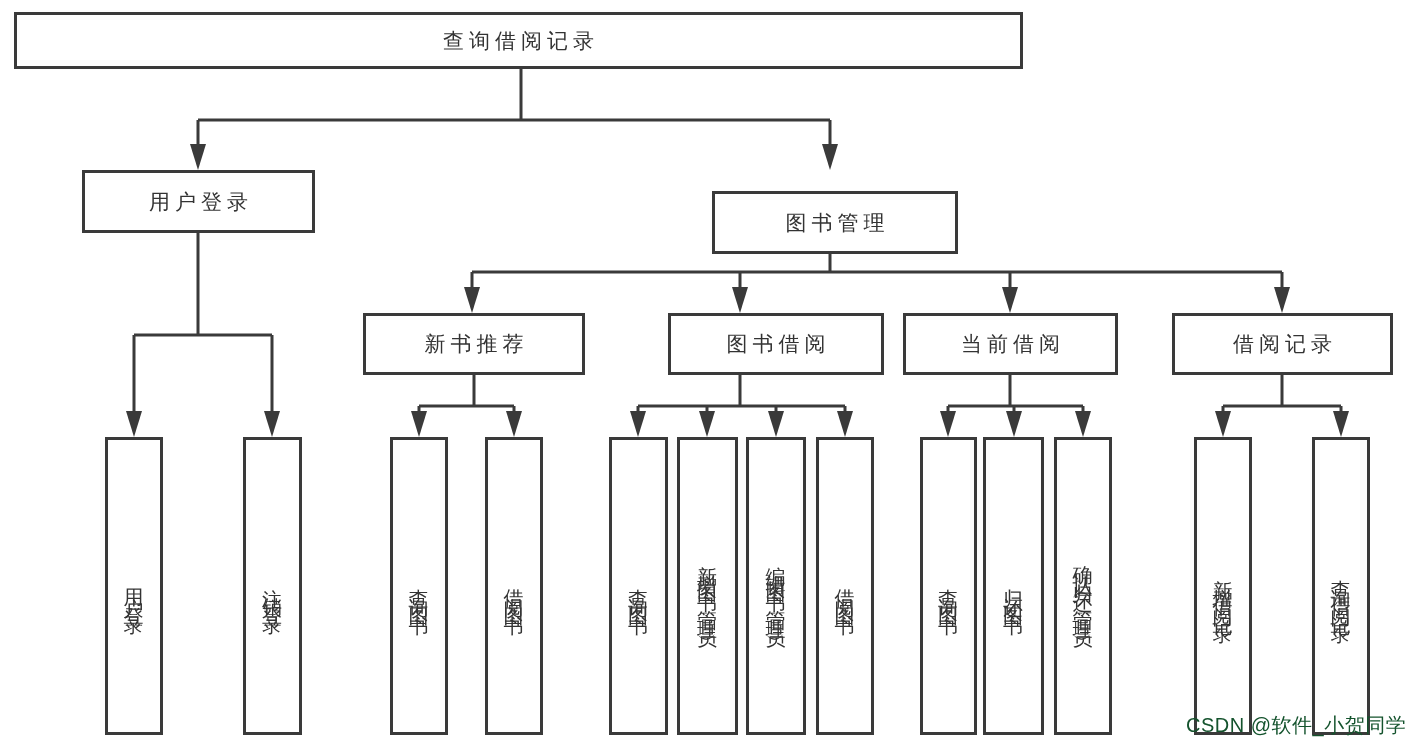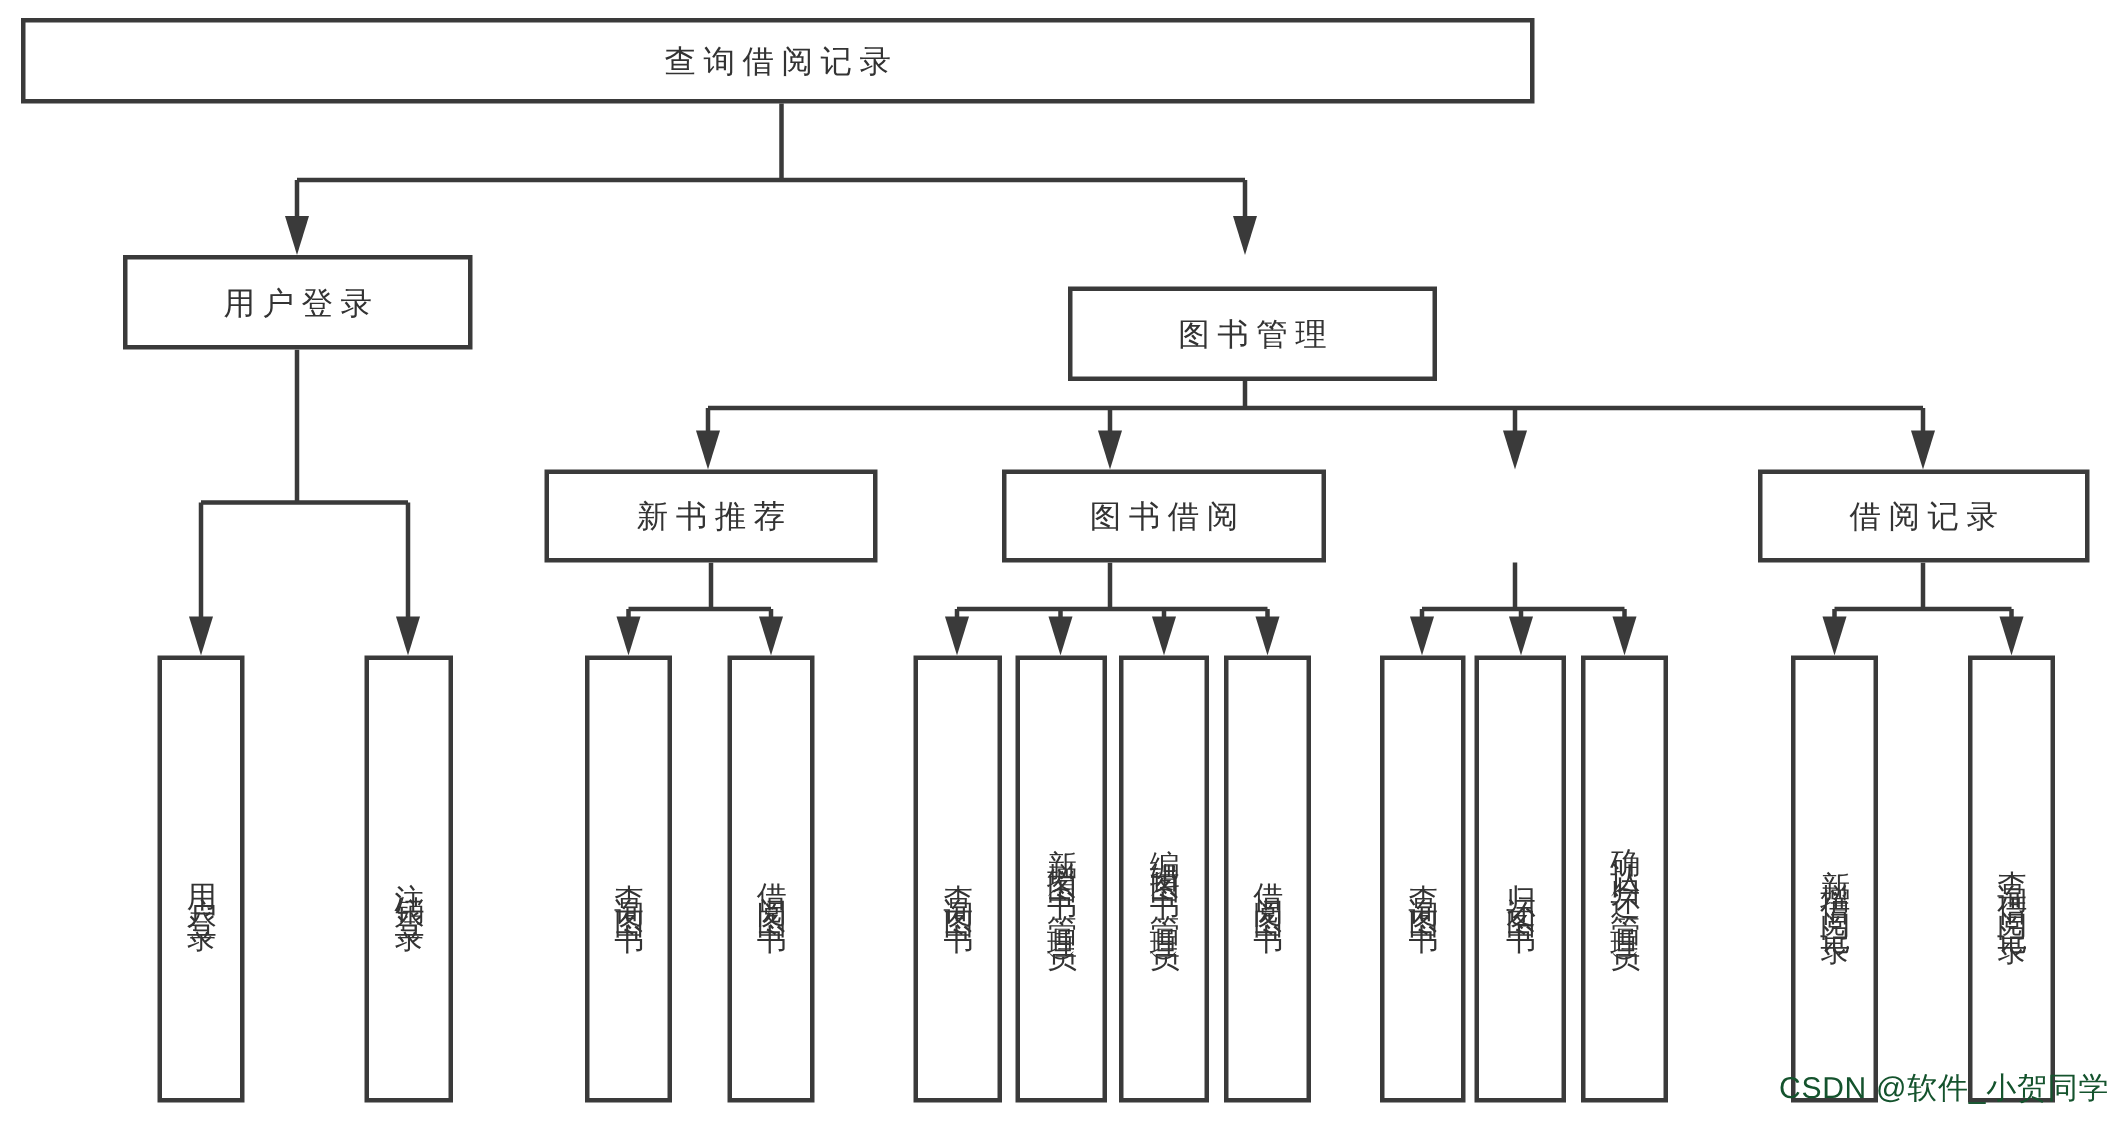--- a/index.html
+++ b/index.html
@@ -103,20 +103,23 @@
   <div class="node hnode" style="left:712px;top:170px;width:246px;height:63px;margin-top:21px;">
     <span class="lbl">图书管理</span>
   </div>
 
   <div class="node hnode" style="left:363px;top:313px;width:222px;height:62px;">
     <span class="lbl">新书推荐</span>
   </div>
   <div class="node hnode" style="left:632px;top:313px;width:216px;height:62px;margin-left:36px;">
     <span class="lbl">图书借阅</span>
   </div>
+  <div class="node hnode" style="left:903px;top:313px;width:215px;height:62px;">
+    <span class="lbl">当前借阅</span>
+  </div>
   <div class="node hnode" style="left:1172px;top:313px;width:221px;height:62px;">
     <span class="lbl">借阅记录</span>
   </div>
 
   <div class="node vnode" style="left:105px;width:58px;">
     <span class="lbl">用户登录</span>
   </div>
   <div class="node vnode" style="left:243px;width:59px;">
     <span class="lbl">注销登录</span>
   </div>

